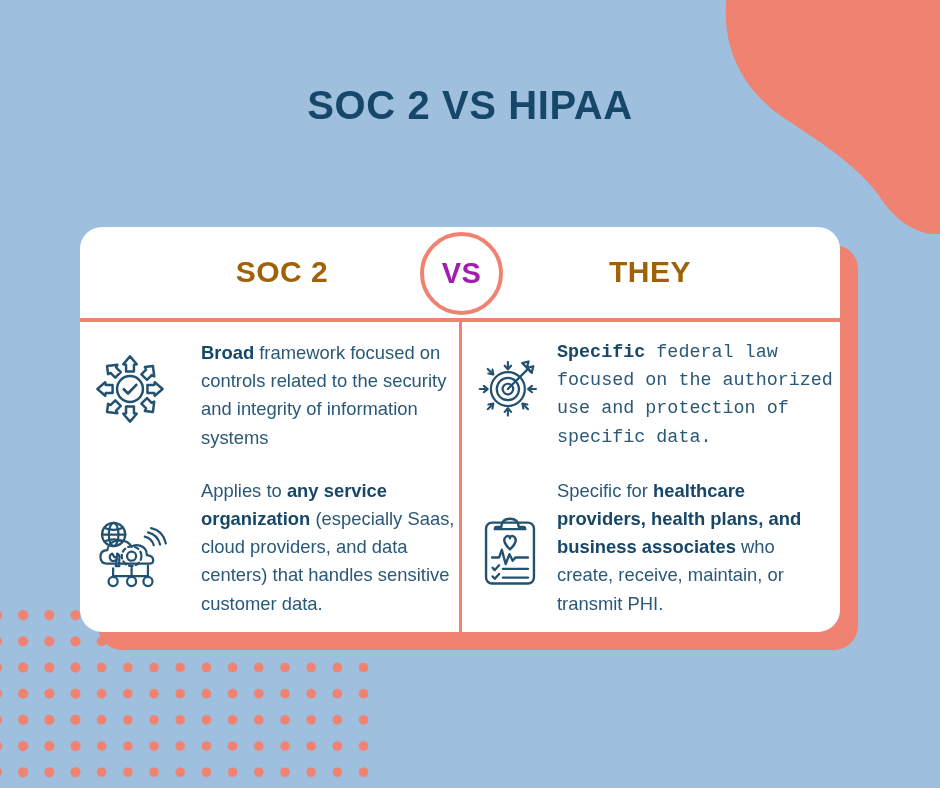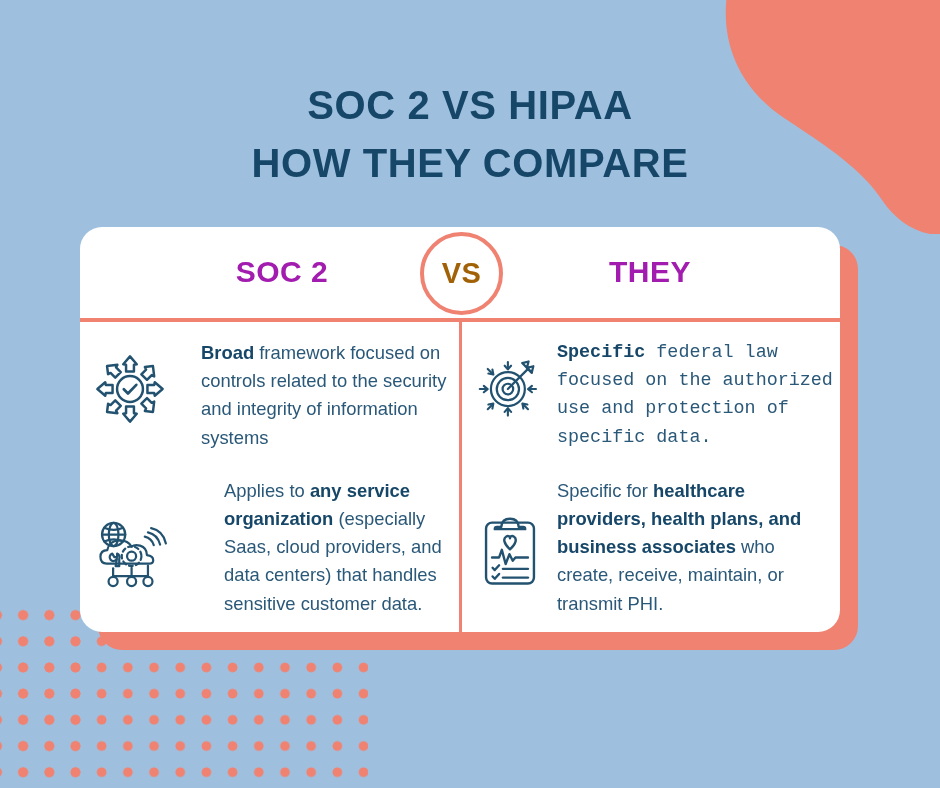--- a/index.html
+++ b/index.html
@@ -75,21 +75,21 @@
 
   
   #card-head {
     position:absolute;
     left:0; top:0;
     width:760px; height:93px;
   }
   .head-label {
     position:absolute;
     top:28px;
-    color:#a21caf;
+    color:#a16207;
     font-weight:bold;
     font-size:30px;
     letter-spacing:0.5px;
     text-align:center;
   }
   #head-left  { left:22px;  width:360px; }
   #head-right { left:400px; width:340px; }
 
   
   #h-rule {
@@ -111,21 +111,21 @@
     left:420px; top:232px;
     width:83px; height:83px;
     border:4px solid #f08272;
     border-radius:50%;
     background:#ffffff;
     display:flex;
     align-items:center;
     justify-content:center;
   }
   #vs-text {
-    color:#a16207;
+    color:#a21caf;
     font-weight:bold;
     font-size:29px;
     letter-spacing:0.5px;
     line-height:1;
   }
 
   
   .col { position:absolute; }
   #col-left  { left:80px;  top:320px; width:381px; }
   #col-right { left:462px; top:320px; width:378px; }
@@ -145,21 +145,21 @@
     font-size:18.4px;
     line-height:28.2px;
   }
   .row-text b { color:#174768; font-weight:bold; }
 
   
   #col-left  .row-icon { width:100px; }
   #col-left  .row-text { width:270px;margin-left:21px; }
   #l-row1 { padding-top:19px; }
   #l-row1 .row-icon { padding-top:14px; }
-  #l-row2 { padding-top:25px;gap:23px; }
+  #l-row2 { padding-top:25px; }
   #l-row2 .row-icon { padding-top:38px; }
 
   
   #col-right .row-icon { width:95px; }
   #col-right .row-text { width:276px; }
   #r-row1 { padding-top:19px;font-family:Liberation Mono, monospace; }
   #r-row1 .row-icon { padding-top:14px; }
   #r-row2 { padding-top:25px; }
   #r-row2 .row-icon { padding-top:38px; }
 
@@ -170,21 +170,20 @@
 
 <div id="stage">
 
   <svg id="blob" viewBox="0 0 320 240" preserveAspectRatio="none" aria-hidden="true">
     <path d="M 103 0 C 96 52, 118 96, 160 124 C 206 154, 238 176, 258 206
              C 270 224, 286 236, 306 240 L 320 240 L 320 0 Z" fill="#f08272"></path>
   </svg>
 
   <div id="headline">
     <span class="line">SOC 2 VS HIPAA</span>
-    <span class="line">HOW THEY COMPARE</span>
   </div>
 
   <div id="dots"></div>
   <div id="dots-tall"></div>
 
   <div id="card-shadow"></div>
 
   <div id="card">
 
     <div id="card-head">

